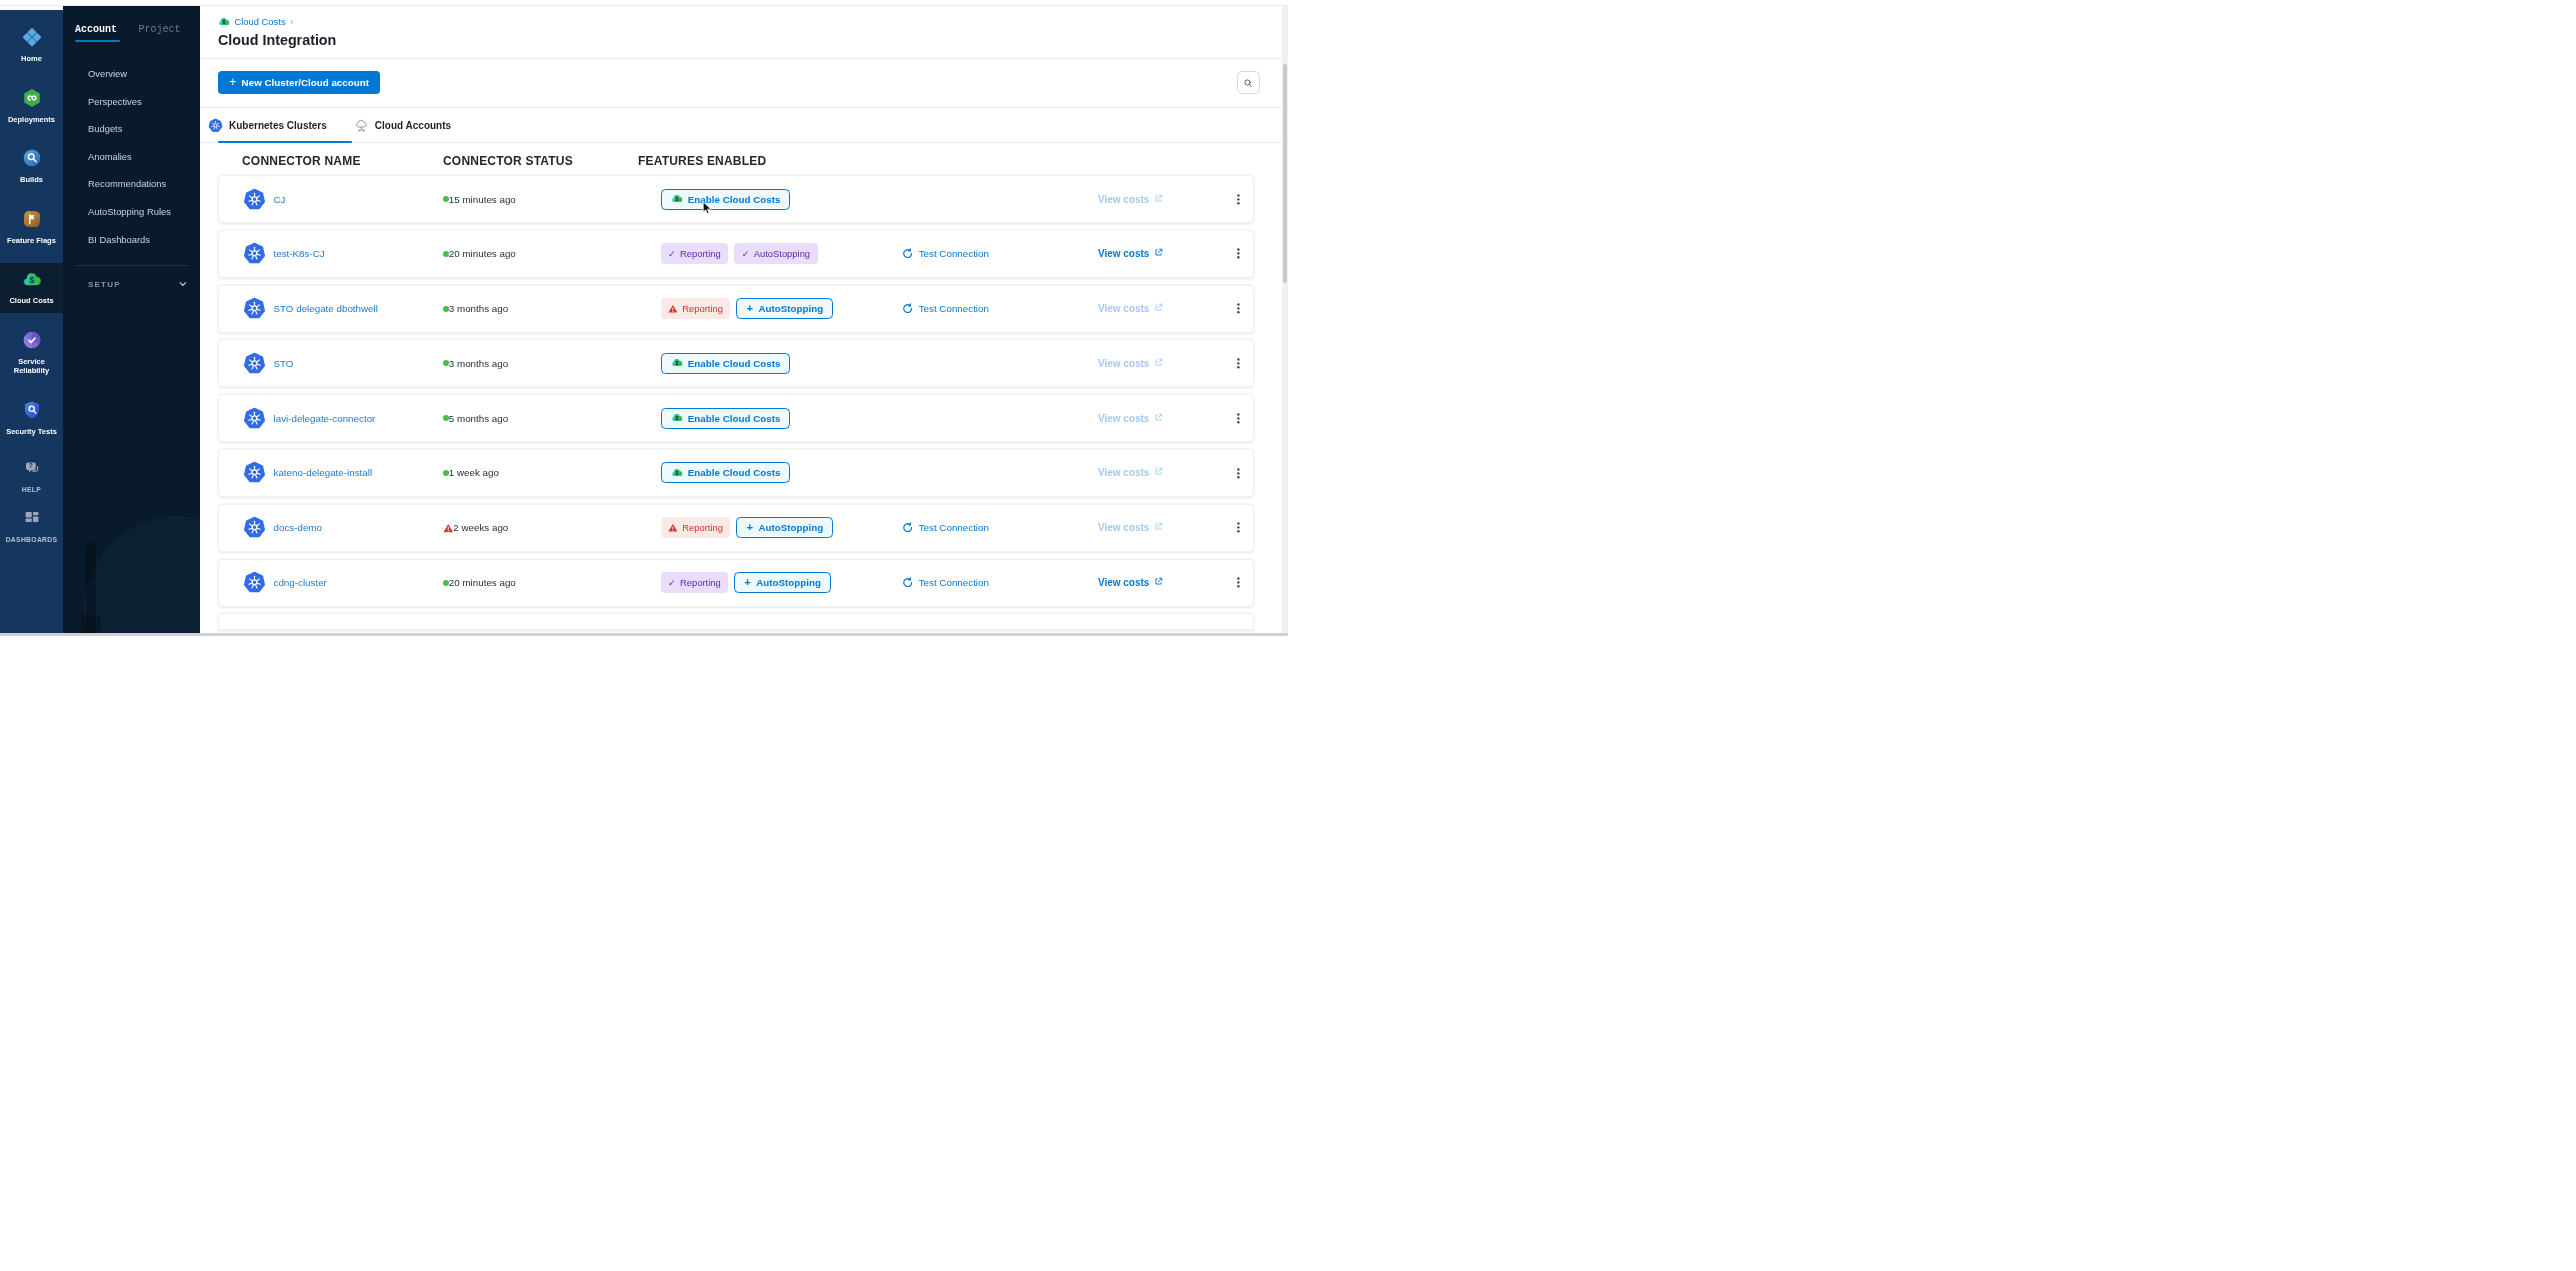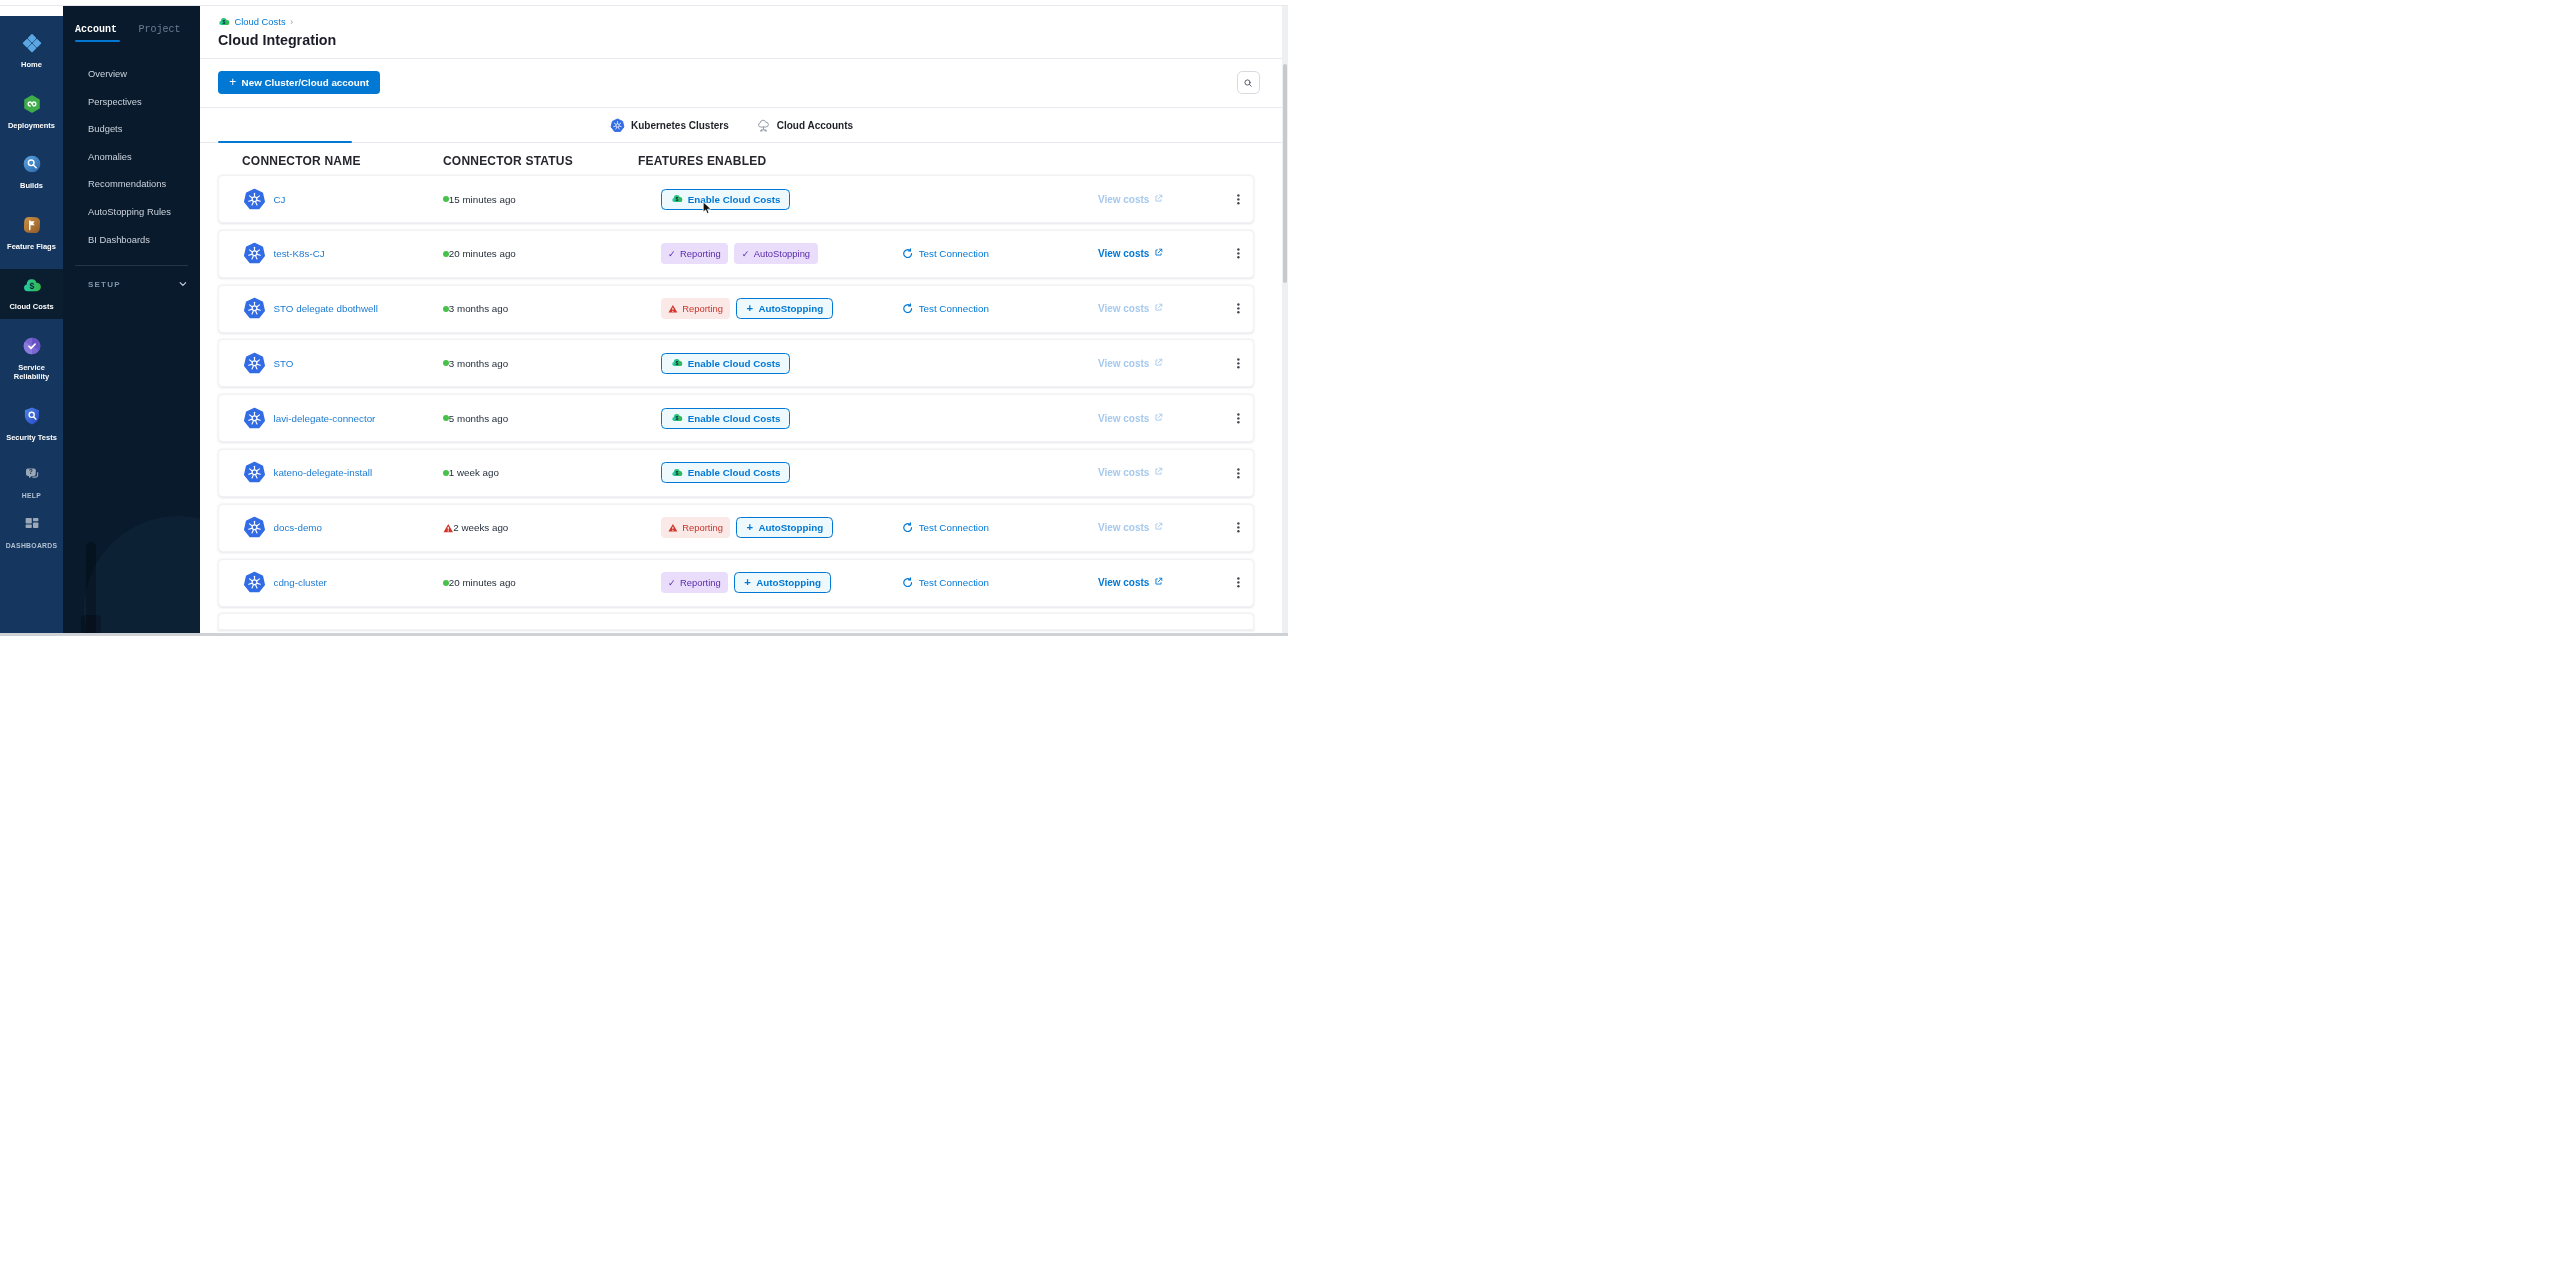--- a/index.html
+++ b/index.html
@@ -3,21 +3,21 @@
 <meta charset="utf-8">
 <style>
   html,body{margin:0;padding:0;background:#fff;}
   body{font-family:"Liberation Sans","DejaVu Sans",sans-serif;}
   #stage{position:relative;width:1288px;height:636px;overflow:hidden;background:#fff;}
 
   
   .top-strip{position:absolute;left:0;top:0;width:100%;height:5.3px;background:#fff;border-bottom:0.8px solid #e9eaef;z-index:30;}
 
   
-  .rail{position:absolute;left:0;top:16px;bottom:0;width:63px;background:#15365e;padding-top:10.5px;box-sizing:border-box;z-index:20;}
+  .rail{position:absolute;left:0;top:10px;bottom:0;width:63px;background:#15365e;padding-top:10.5px;box-sizing:border-box;z-index:20;}
   .rail-item{width:100%;text-align:center;padding:6.8px 1.5px 7.5px;margin-bottom:10.5px;cursor:pointer;box-sizing:border-box;}
   .rail-item .icon{display:inline-block;width:20px;height:20px;}
   .rail-item .icon svg{width:20px;height:20px;display:block;}
   .rail-label{font-size:7.5px;font-weight:bold;color:#ffffff;margin-top:3.8px;line-height:1.2;}
   .rail-item.selected{background:#0b1e30;}
   .rail-item.muted{margin-bottom:4.5px;padding:5.3px 1.5px;}
   .rail-item.muted .rail-label{color:#b2c0d2;font-size:6.8px;letter-spacing:0.3px;}
   .rail-item.muted .icon svg{width:18px;height:18px;margin:0 auto;}
 
   
@@ -43,21 +43,21 @@
   .crumb-link{color:#0278d5;font-size:9.4px;cursor:pointer;}
   .crumb-sep{color:#98a0b6;font-size:9.8px;}
   .page-title{margin-top:3.8px;font-size:14.3px;font-weight:bold;color:#1b1c28;}
 
   .toolbar{position:relative;height:48px;border-bottom:0.8px solid #e9eaef;}
   .btn-primary{position:absolute;left:18px;top:12px;height:23px;display:inline-flex;align-items:center;gap:5.3px;background:#0278d5;color:#fff;font-size:9.8px;font-weight:bold;border:none;border-radius:3.8px;padding:0 11.3px;cursor:pointer;}
   .btn-primary .plus{font-size:12px;font-weight:normal;line-height:1;margin-top:-0.8px;}
   .search-btn{position:absolute;right:22.5px;top:12px;width:23px;height:23px;border:0.8px solid #d7d9e0;border-radius:5.3px;background:#fff;display:flex;align-items:center;justify-content:center;cursor:pointer;}
   .search-btn svg{width:12px;height:12px;display:block;}
 
-  .vtabs{position:relative;height:35px;border-bottom:0.8px solid #e9eaef;display:flex;align-items:center;padding-left:8px;box-sizing:border-box;justify-content:center;}
+  .vtabs{position:relative;height:35px;border-bottom:0.8px solid #e9eaef;display:flex;align-items:center;padding-left:8px;box-sizing:border-box;}
   .vtab{display:flex;align-items:center;gap:6px;font-size:10px;font-weight:bold;color:#1f2128;cursor:pointer;margin-right:27px;height:100%;}
   .vtab .icon svg{width:15px;height:15px;display:block;}
   .vtab-underline{position:absolute;left:18px;bottom:-0.8px;width:134px;height:2.3px;background:#0278d5;border-radius:1.5px;}
 
   .thead{display:flex;margin:10.5px 0 7.5px 42px;}
   .th{font-size:12px;font-weight:bold;color:#26272e;letter-spacing:0.2px;}
   .th.t-name{width:201px;}
   .th.t-status{width:195px;}
 
   .cluster-list{margin-left:18px;width:1036px;}

